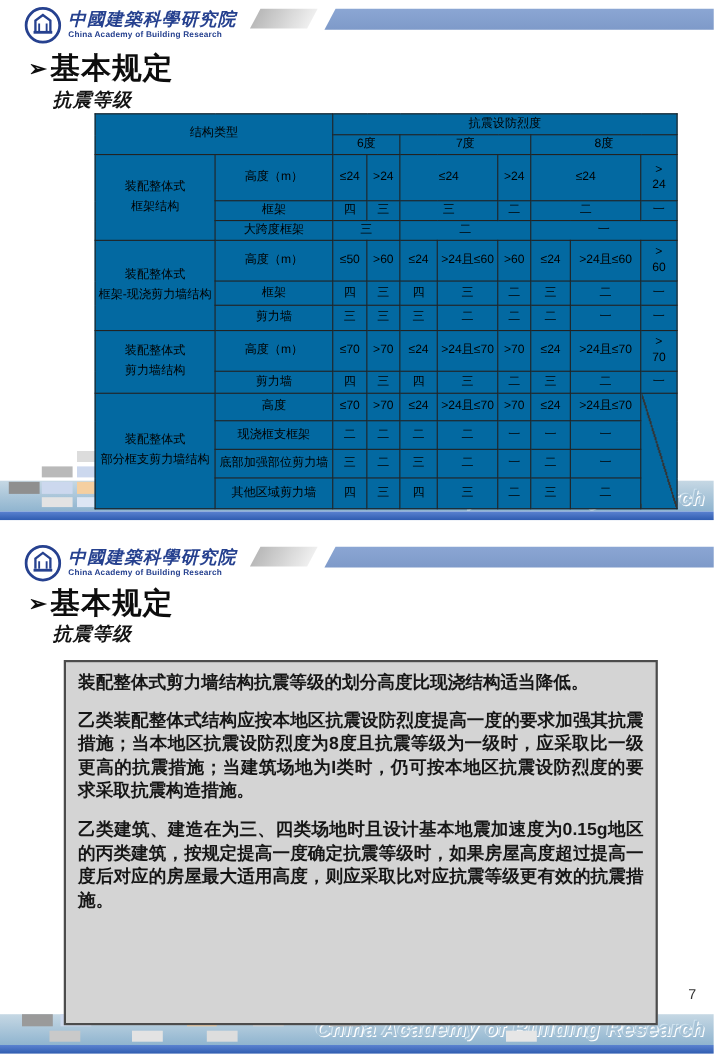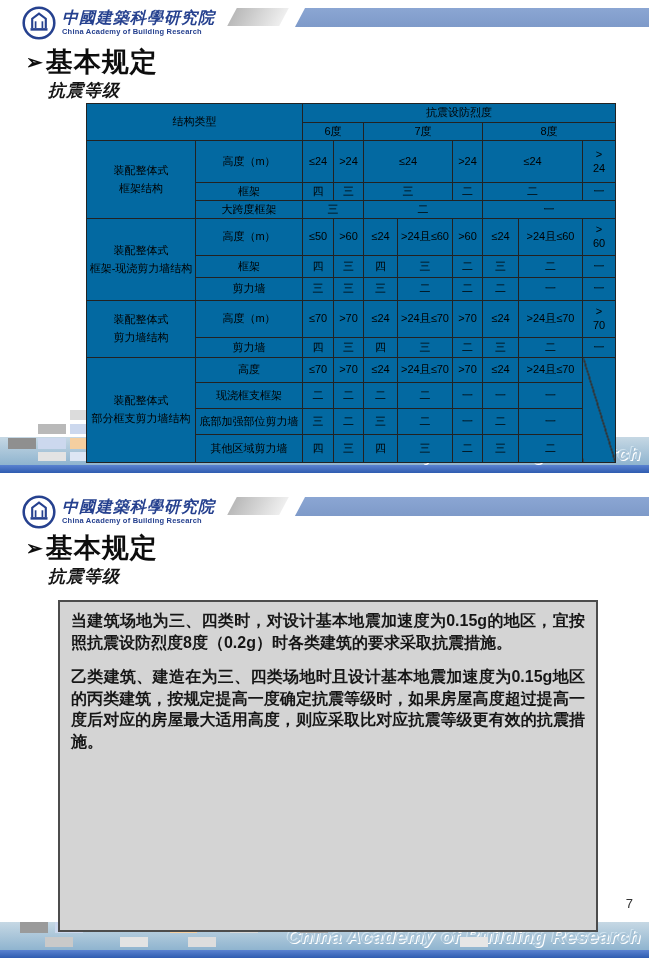--- a/index.html
+++ b/index.html
@@ -287,21 +287,22 @@
       </div>
     </div>
 
     <div class="title">
       <span class="bullet">➢</span>
       <span>基本规定</span>
     </div>
     <div class="subtitle">抗震等级</div>
 
     <div class="textbox">
-      <p>当建筑场地为三、四类时，对设计基本地震加速度为0.15g的地区，宜按照抗震设防烈度8度（0.2g）时各类建筑的要求采取抗震措施。</p>
+      <p>装配整体式剪力墙结构抗震等级的划分高度比现浇结构适当降低。</p>
+      <p>乙类装配整体式结构应按本地区抗震设防烈度提高一度的要求加强其抗震措施；当本地区抗震设防烈度为8度且抗震等级为一级时，应采取比一级更高的抗震措施；当建筑场地为I类时，仍可按本地区抗震设防烈度的要求采取抗震构造措施。</p>
       <p>乙类建筑、建造在为三、四类场地时且设计基本地震加速度为0.15g地区的丙类建筑，按规定提高一度确定抗震等级时，如果房屋高度超过提高一度后对应的房屋最大适用高度，则应采取比对应抗震等级更有效的抗震措施。</p>
     </div>
 
     <div class="page-num">7</div>
 
     <div>
       <div class="mos" style="left:85px;top:414px;width:26px;height:10px;background:#e0e0e0;"></div>
       <div class="mos" style="left:20px;top:433px;width:28px;height:11px;background:#9a9a9a;"></div>
       <div class="mos" style="left:55px;top:433px;width:28px;height:11px;background:#ccd8ee;"></div>
       <div class="mos" style="left:170px;top:433px;width:27px;height:11px;background:#f5cfa0;"></div>

